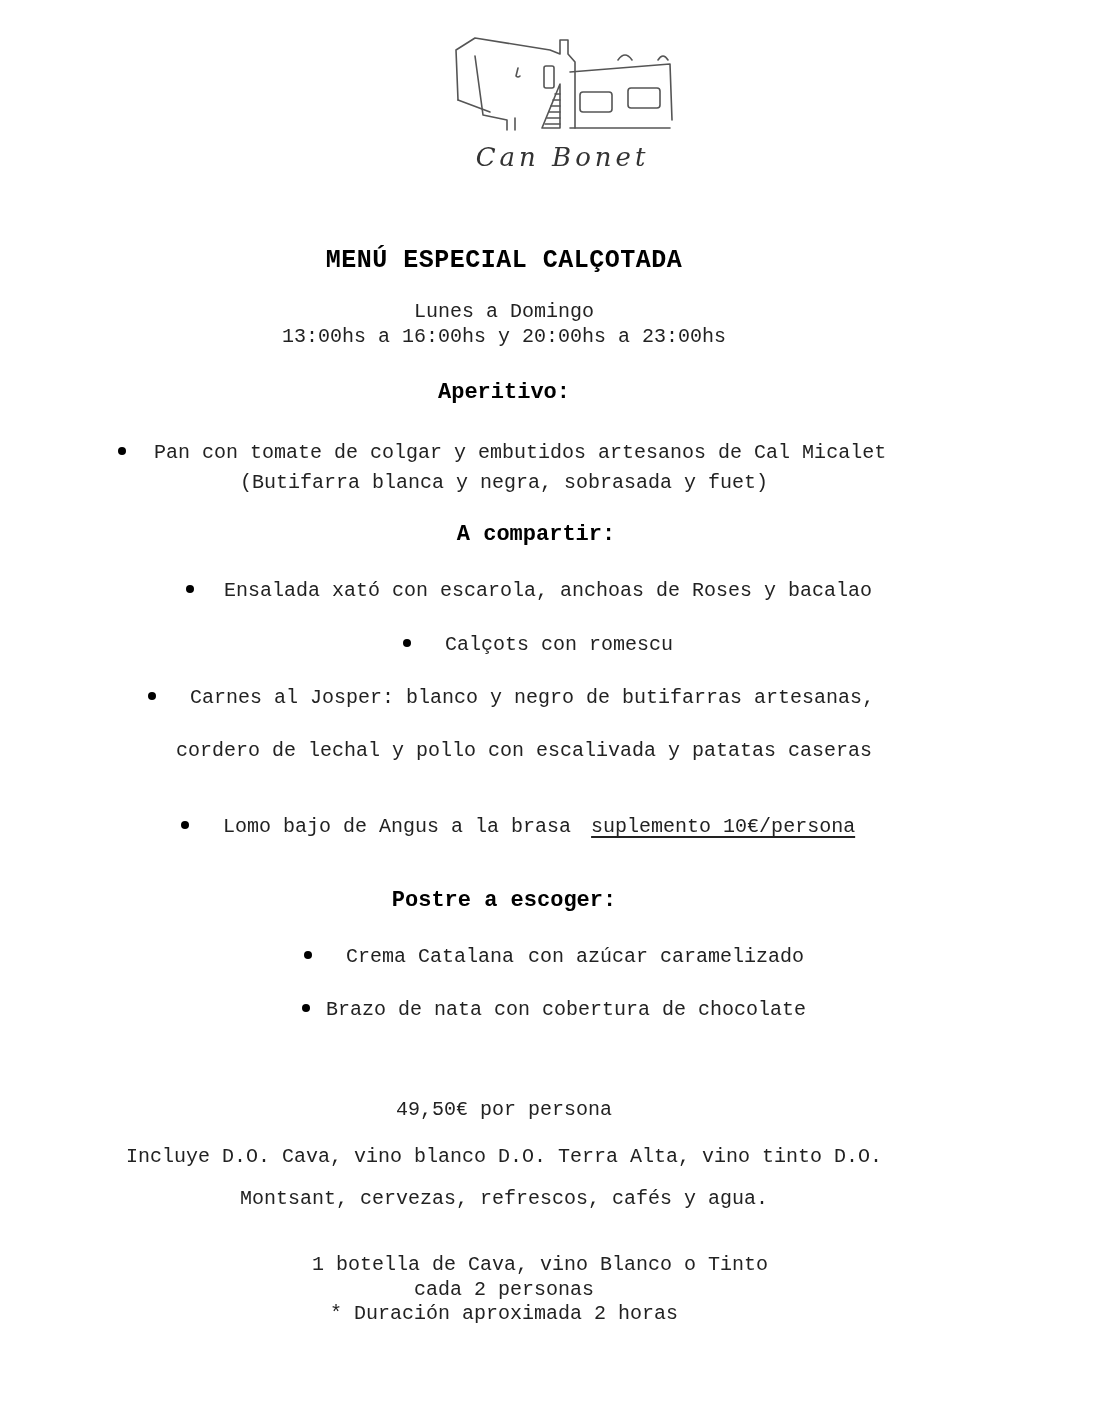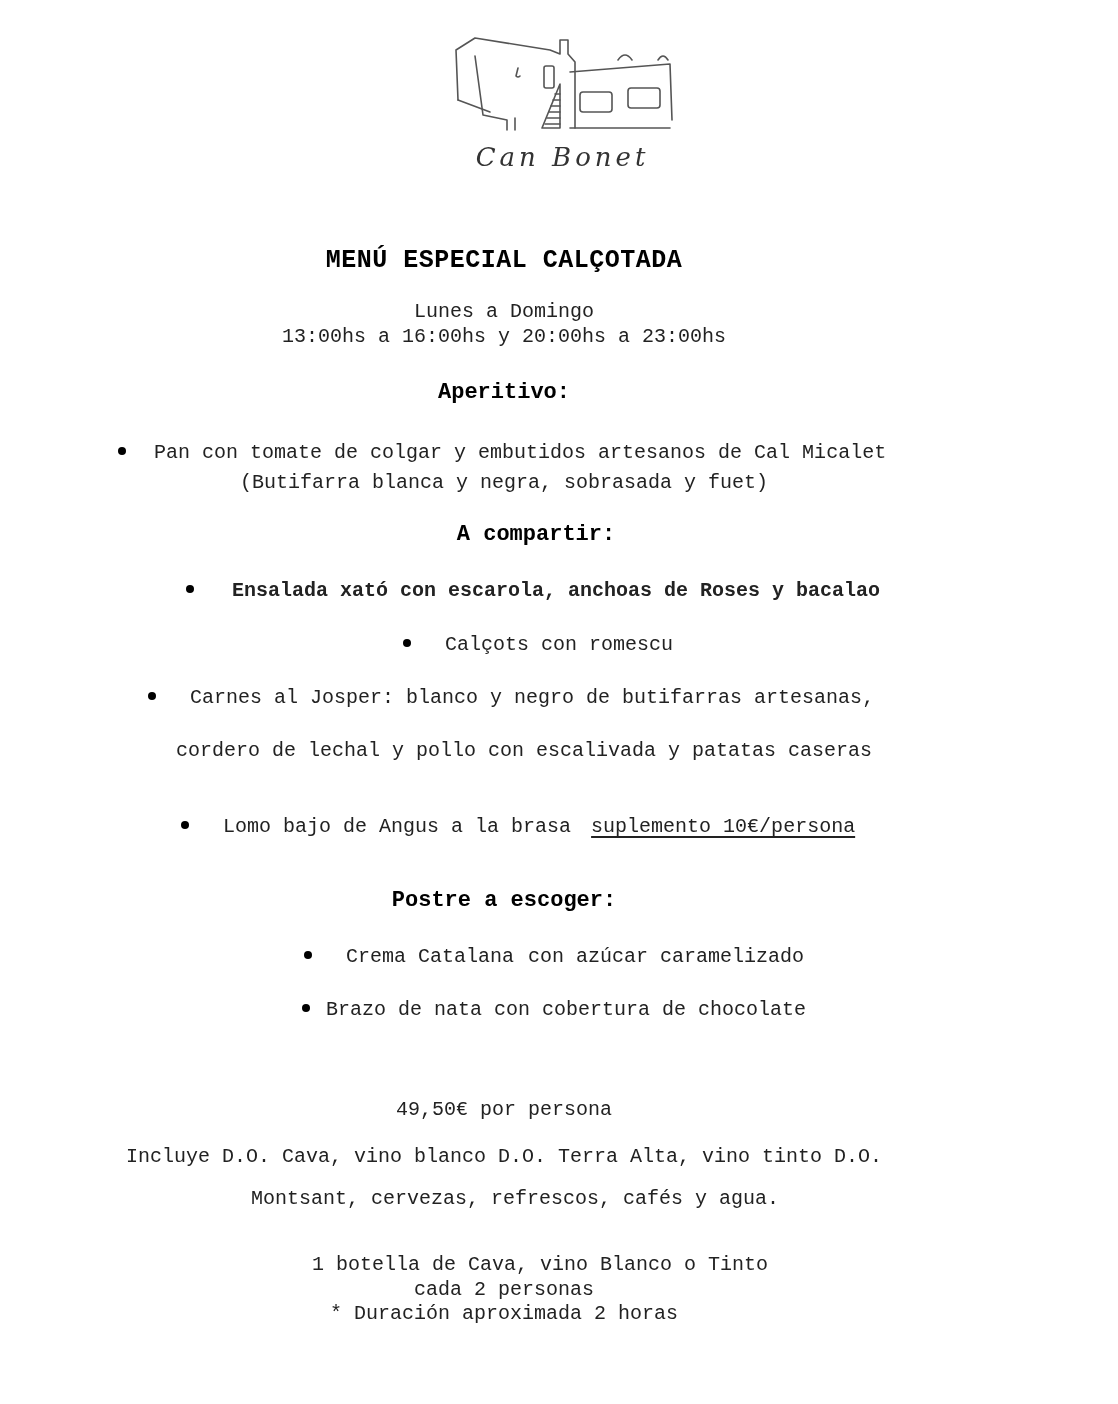--- a/index.html
+++ b/index.html
@@ -46,21 +46,21 @@
 <div class="abs txt" style="top:441px; left:118px;">
   <span class="bullet"></span>
   <span style="margin-left:16px;">Pan con tomate de colgar y embutidos artesanos de Cal Micalet</span>
 </div>
 <div class="abs center txt" style="top:471px;">(Butifarra blanca y negra, sobrasada y fuet)</div>
 
 <div class="abs center heading" style="top:522px;margin-left:32px;">A compartir:</div>
 
 <div class="abs txt" style="top:579px; left:186px;">
   <span class="bullet"></span>
-  <span style="margin-left:26px;font-weight:bold;">Ensalada xató con escarola, anchoas de Roses y bacalao</span>
+  <span style="margin-left:18px;">Ensalada xató con escarola, anchoas de Roses y bacalao</span>
 </div>
 
 <div class="abs txt" style="top:633px; left:403px;">
   <span class="bullet"></span>
   <span style="margin-left:22px;">Calçots con romescu</span>
 </div>
 
 <div class="abs txt" style="top:686px; left:148px;">
   <span class="bullet"></span>
   <span style="margin-left:22px;">Carnes al Josper: blanco y negro de butifarras artesanas,</span>
@@ -82,17 +82,17 @@
 </div>
 
 <div class="abs txt" style="top:998px; left:302px;">
   <span class="bullet"></span>
   <span style="margin-left:4px;">Brazo de nata con cobertura de chocolate</span>
 </div>
 
 <div class="abs center txt" style="top:1098px;">49,50€ por persona</div>
 
 <div class="abs center txt" style="top:1145px;">Incluye D.O. Cava, vino blanco D.O. Terra Alta, vino tinto D.O.</div>
-<div class="abs center txt" style="top:1187px;padding-left:11px;">Montsant, cervezas, refrescos, cafés y agua.</div>
+<div class="abs center txt" style="top:1187px;">Montsant, cervezas, refrescos, cafés y agua.</div>
 
 <div class="abs center txt" style="top:1253px; left:36px;">1 botella de Cava, vino Blanco o Tinto</div>
 <div class="abs center txt" style="top:1278px;">cada 2 personas</div>
 <div class="abs center txt" style="top:1302px;">* Duración aproximada 2 horas</div>
 
 </body></html>

